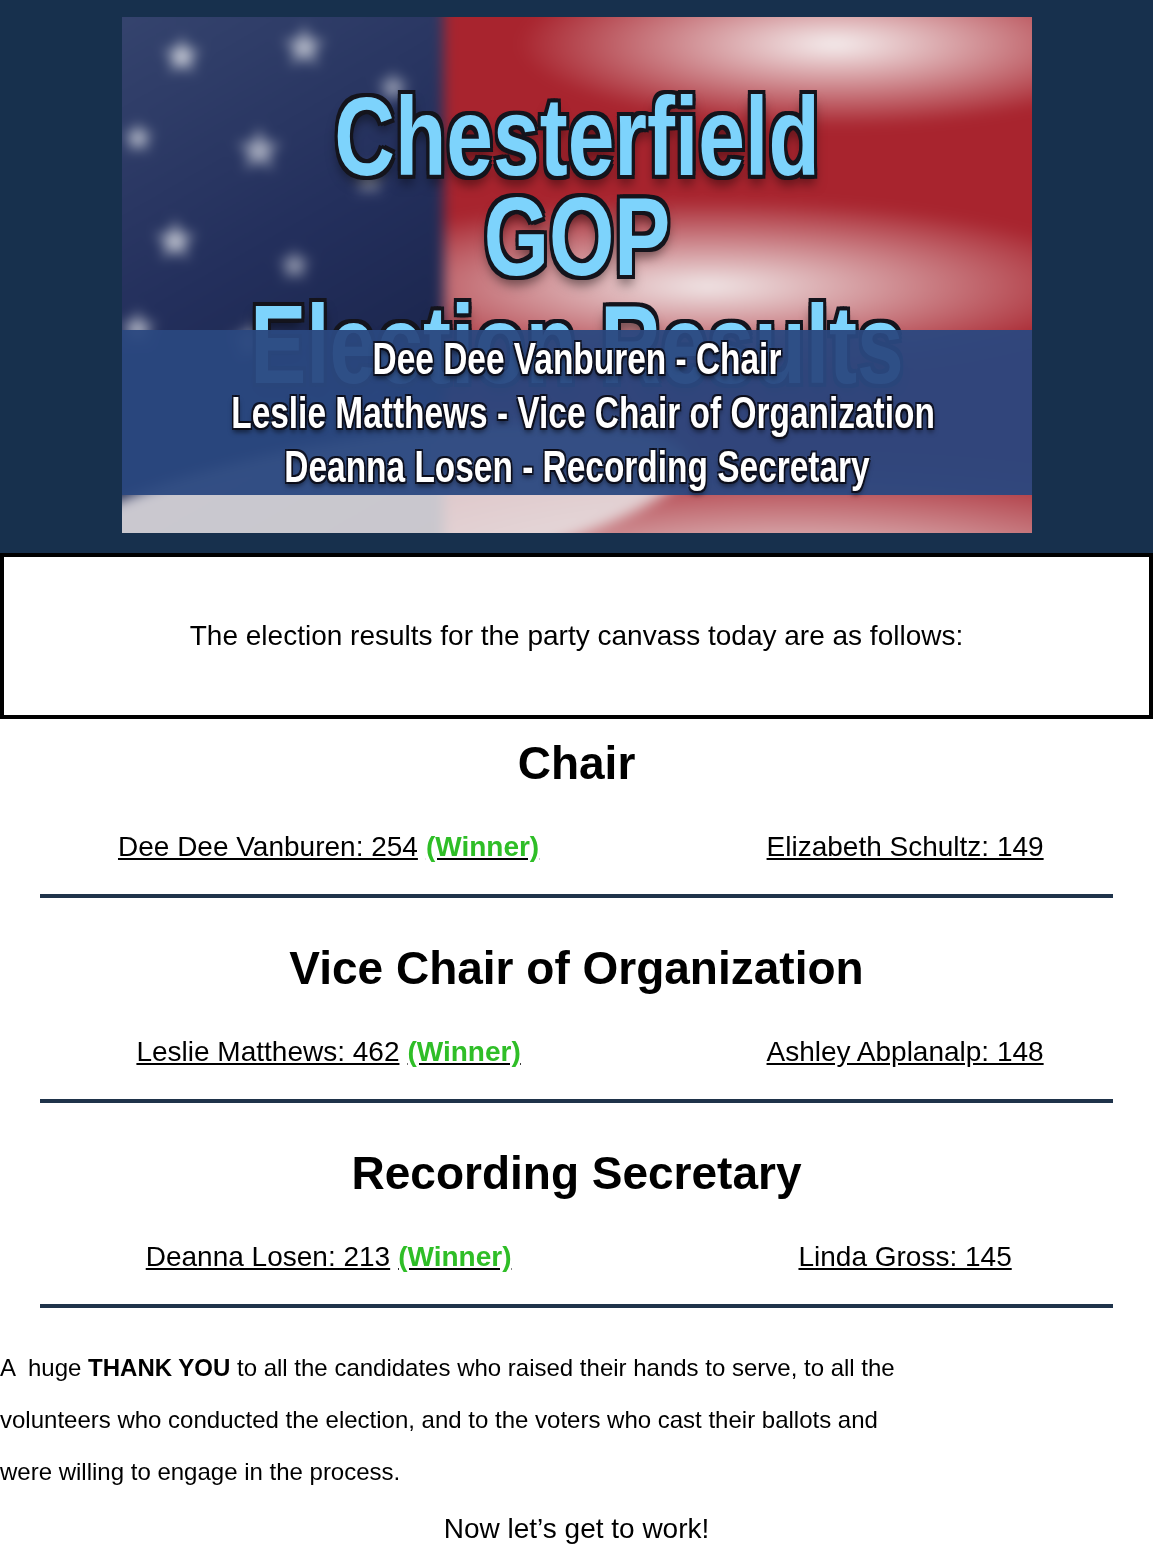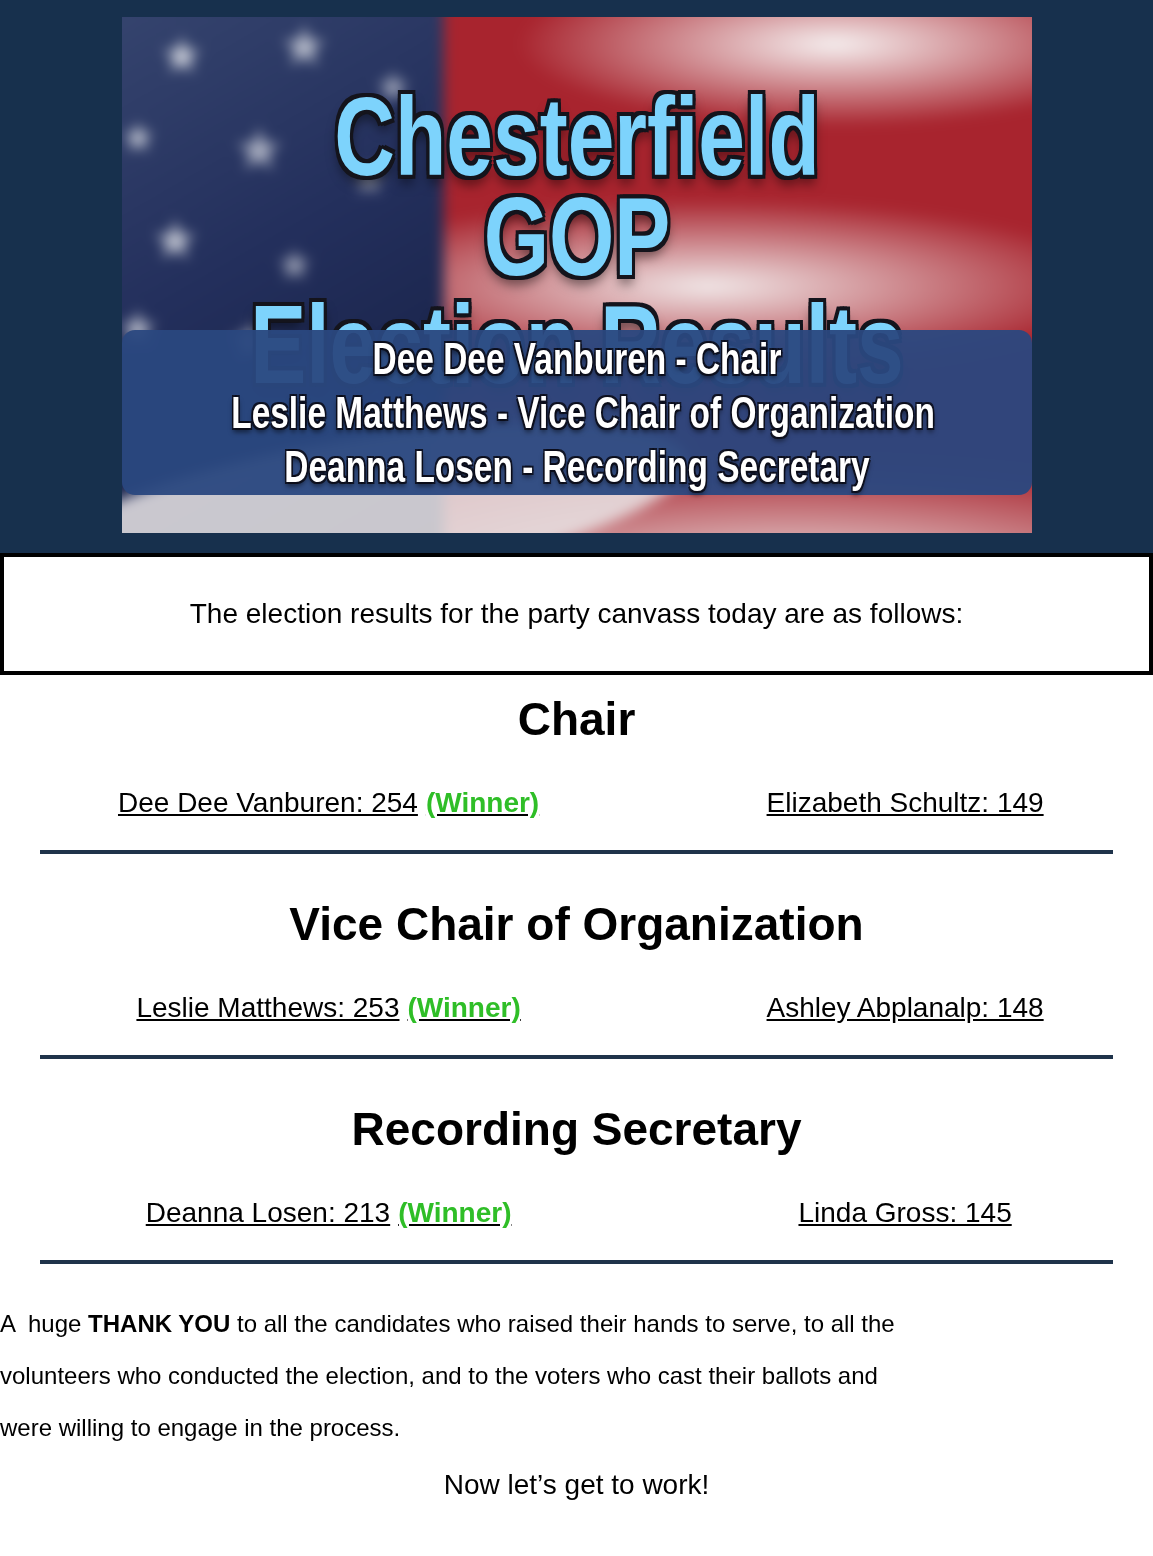--- a/index.html
+++ b/index.html
@@ -24,28 +24,28 @@
 
   .banner-title{position:absolute;top:70px;left:0;right:0;text-align:center;
                 font-weight:bold;color:#7dd3fc;z-index:2;}
   .banner-title .tline{display:block;font-size:112px;line-height:100px;transform:scaleX(0.75);
     text-shadow:-4px -4px 0 #14141c,4px -4px 0 #14141c,-4px 4px 0 #14141c,4px 4px 0 #14141c,
                  0 -4px 0 #14141c,0 4px 0 #14141c,-4px 0 0 #14141c,4px 0 0 #14141c,
                  0 9px 14px rgba(0,0,0,.5);}
   .banner-title .tline + .tline{margin-top:8px;}
 
   .banner-band{position:absolute;left:0;right:0;top:313px;height:165px;z-index:3;
-               background:rgba(42,72,128,.95);display:flex;flex-direction:column;justify-content:center;border-radius:13px;}
+               background:rgba(42,72,128,.95);display:flex;flex-direction:column;justify-content:center;}
   .band-line{font-size:44px;line-height:54px;font-weight:bold;color:#fff;text-align:center;
              transform:scaleX(0.76);white-space:pre;
     text-shadow:-2px -2px 0 rgba(10,12,24,.85),2px -2px 0 rgba(10,12,24,.85),
                 -2px 2px 0 rgba(10,12,24,.85),2px 2px 0 rgba(10,12,24,.85),0 4px 6px rgba(0,0,0,.55);}
 
   
-  .intro-box{box-sizing:border-box;height:122px;border:4px solid #000;background:#fff;
+  .intro-box{box-sizing:border-box;height:166px;border:4px solid #000;background:#fff;
              display:flex;align-items:center;justify-content:center;}
   .intro-box p{margin:0;font-size:28px;text-align:center;}
 
   
   .office-title{margin:44px 0 0;font-size:46px;line-height:53px;font-weight:bold;text-align:center;}
   .office.first .office-title{margin-top:18px;}
   .results-row{display:flex;margin-top:40px;font-size:28px;line-height:34px;}
   .cell{text-align:center;text-decoration:underline;}
   .cell.left{width:57%;}
   .cell.right{width:43%;}
@@ -103,21 +103,21 @@
       </div>
       <div class="cell right">Elizabeth Schultz: 149</div>
     </div>
     <hr class="divider">
   </section>
 
   <section class="office">
     <h2 class="office-title">Vice Chair of Organization</h2>
     <div class="results-row">
       <div class="cell left">
-        <span>Leslie Matthews: 253</span><span class="winner-label">(Winner)</span>
+        <span>Leslie Matthews: 462</span><span class="winner-label">(Winner)</span>
       </div>
       <div class="cell right">Ashley Abplanalp: 148</div>
     </div>
     <hr class="divider">
   </section>
 
   <section class="office">
     <h2 class="office-title">Recording Secretary</h2>
     <div class="results-row">
       <div class="cell left">

